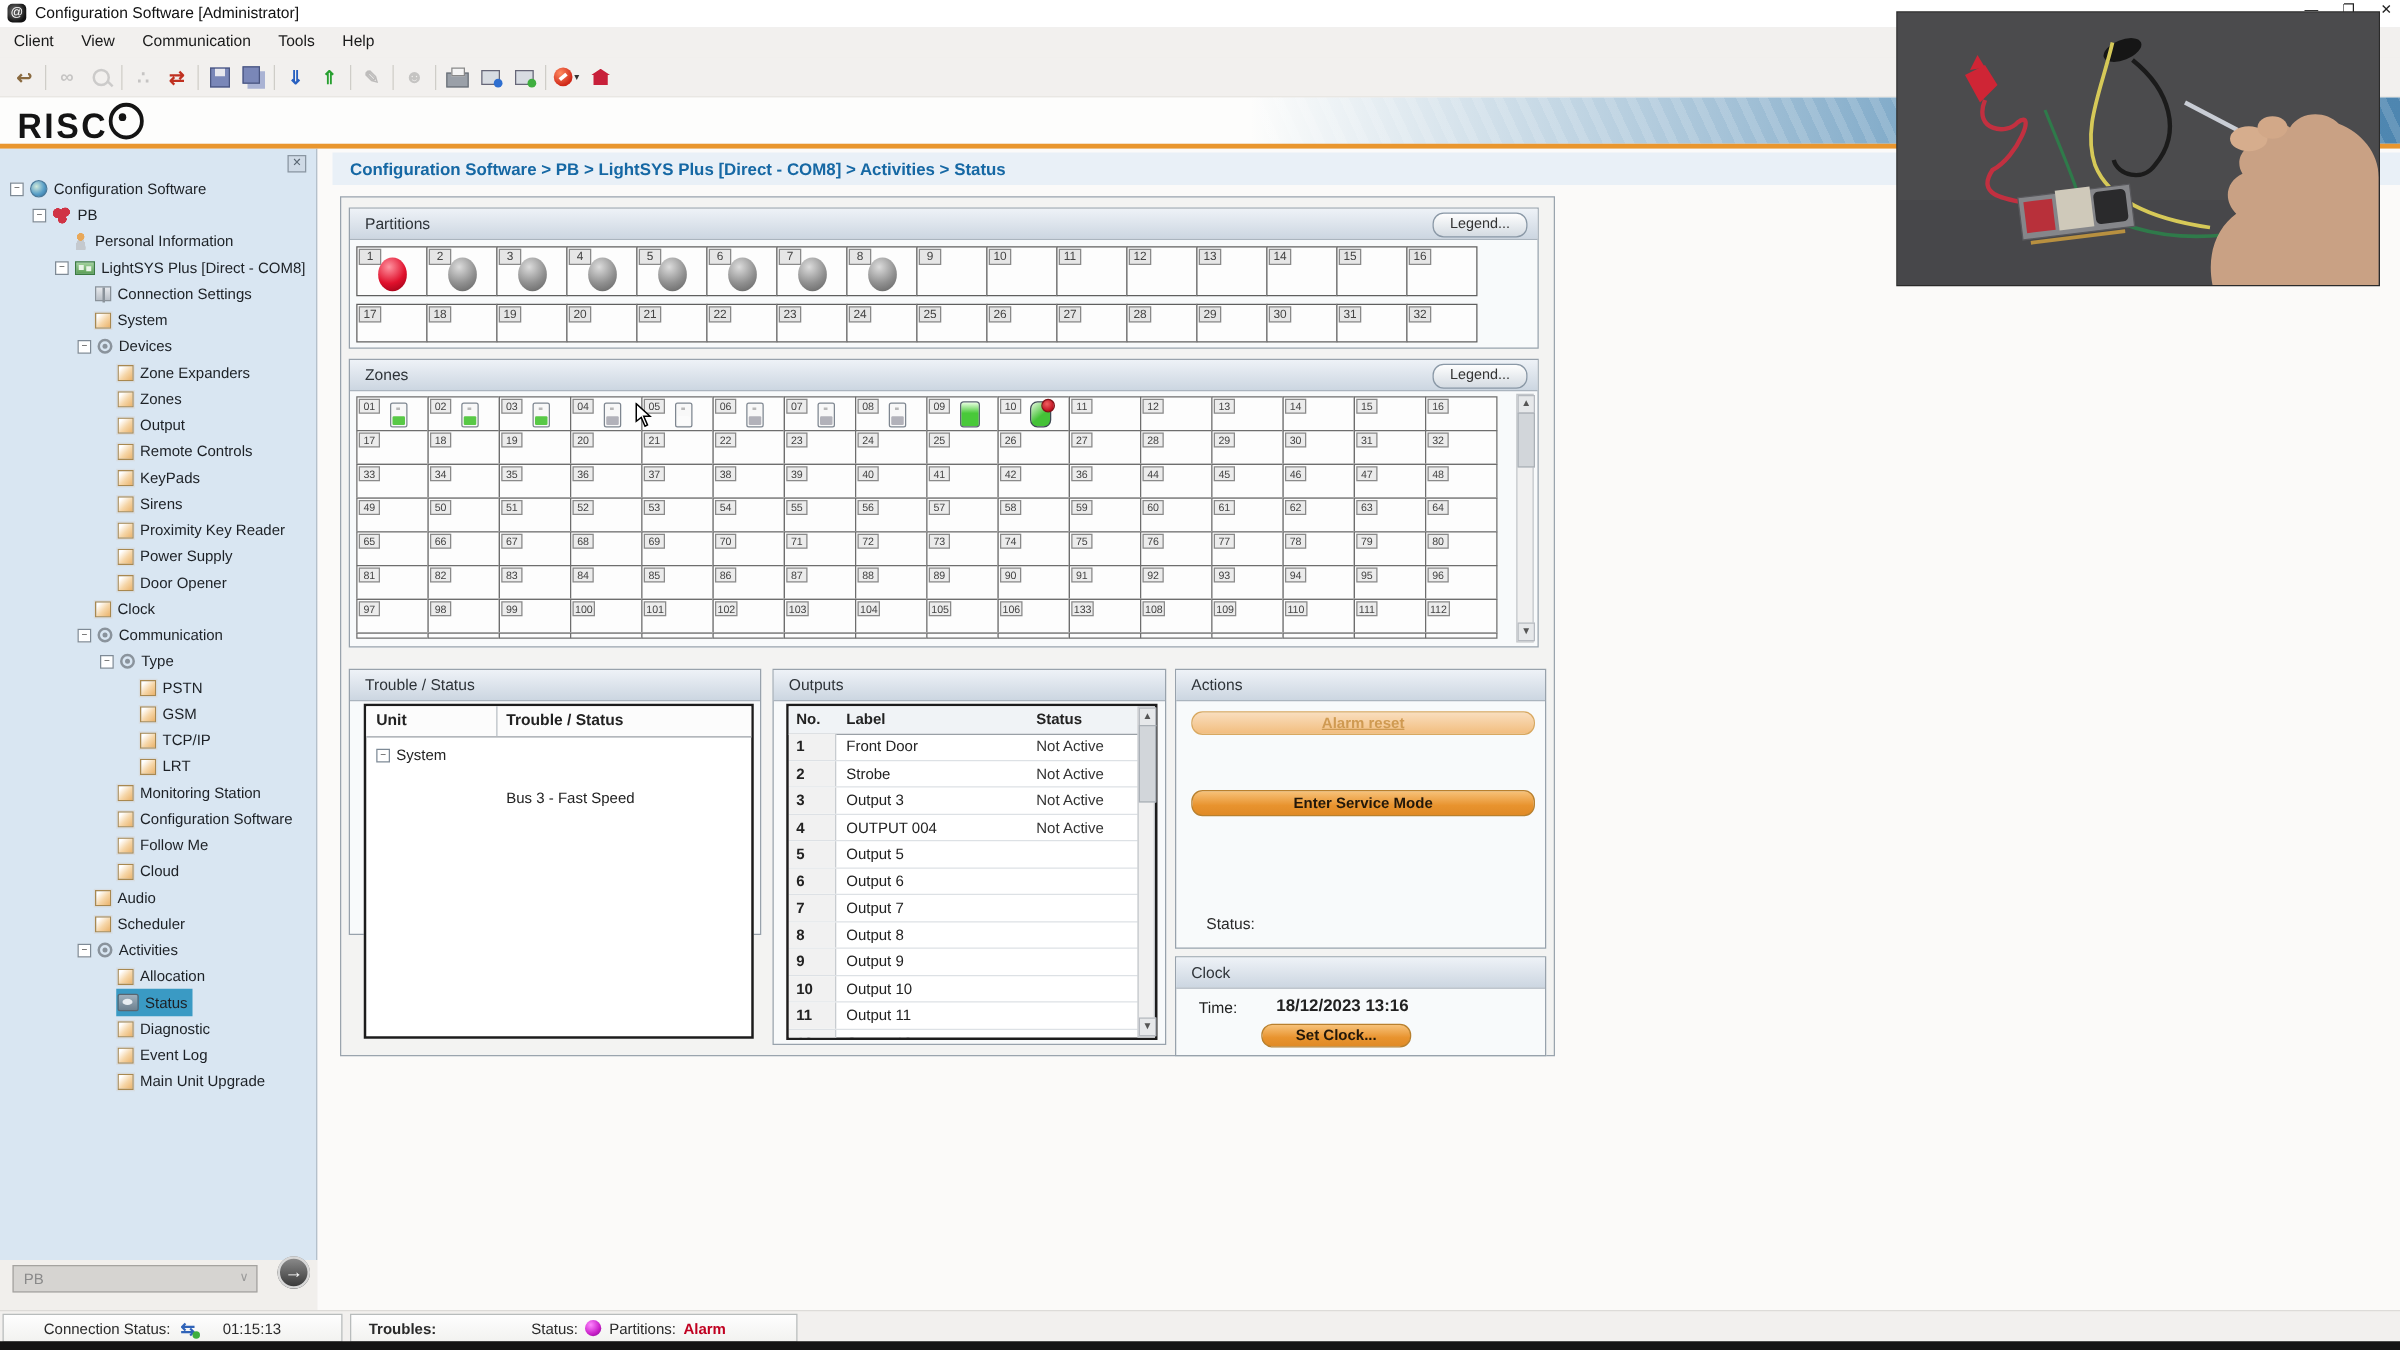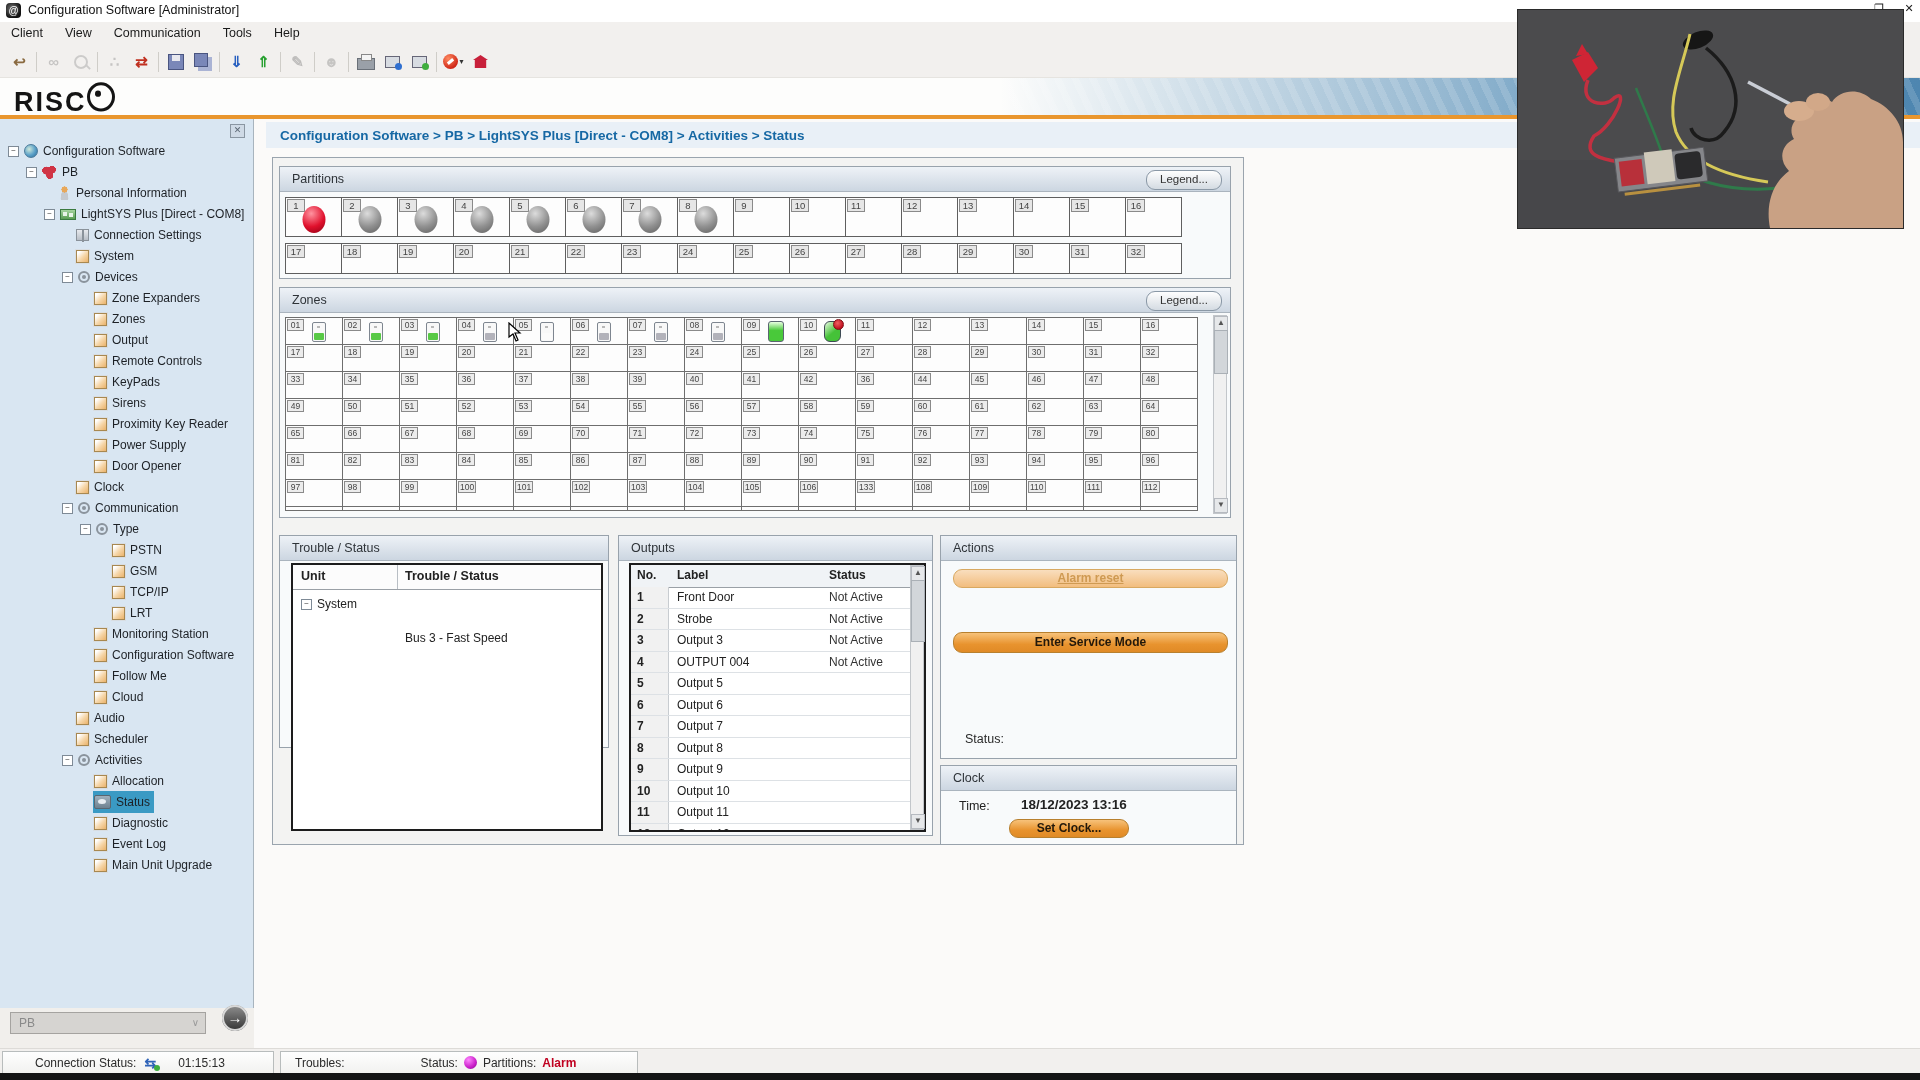--- a/index.html
+++ b/index.html
@@ -1122,21 +1122,21 @@
   <div class="btn-orange" style="left:68px;top:53px;width:118px;height:17px;line-height:16px;">Set Clock...</div>
 </div>
 
 <div class="abs" id="statusbar">
   <div class="sb-sec" id="sb1">
     <span style="margin-left:32px;">Connection Status:</span>
     <span class="conn-ico">⇆</span>
     <span style="margin-left:14px;">01:15:13</span>
   </div>
   <div class="sb-sec" id="sb2">
-    <span style="margin-left:14px;">Troubles:</span>
+    <span style="margin-left:14px;font-weight:bold;">Troubles:</span>
     <span style="margin-left:76px;">Status:</span>
     <span class="led-dot"></span>
     <span>Partitions:</span>
     <span class="alarm-txt">Alarm</span>
   </div>
 </div>
 <div class="abs" id="blackbar"></div>
 
 <div class="abs" id="video">
   <svg width="385" height="218" viewBox="0 0 385 218">

